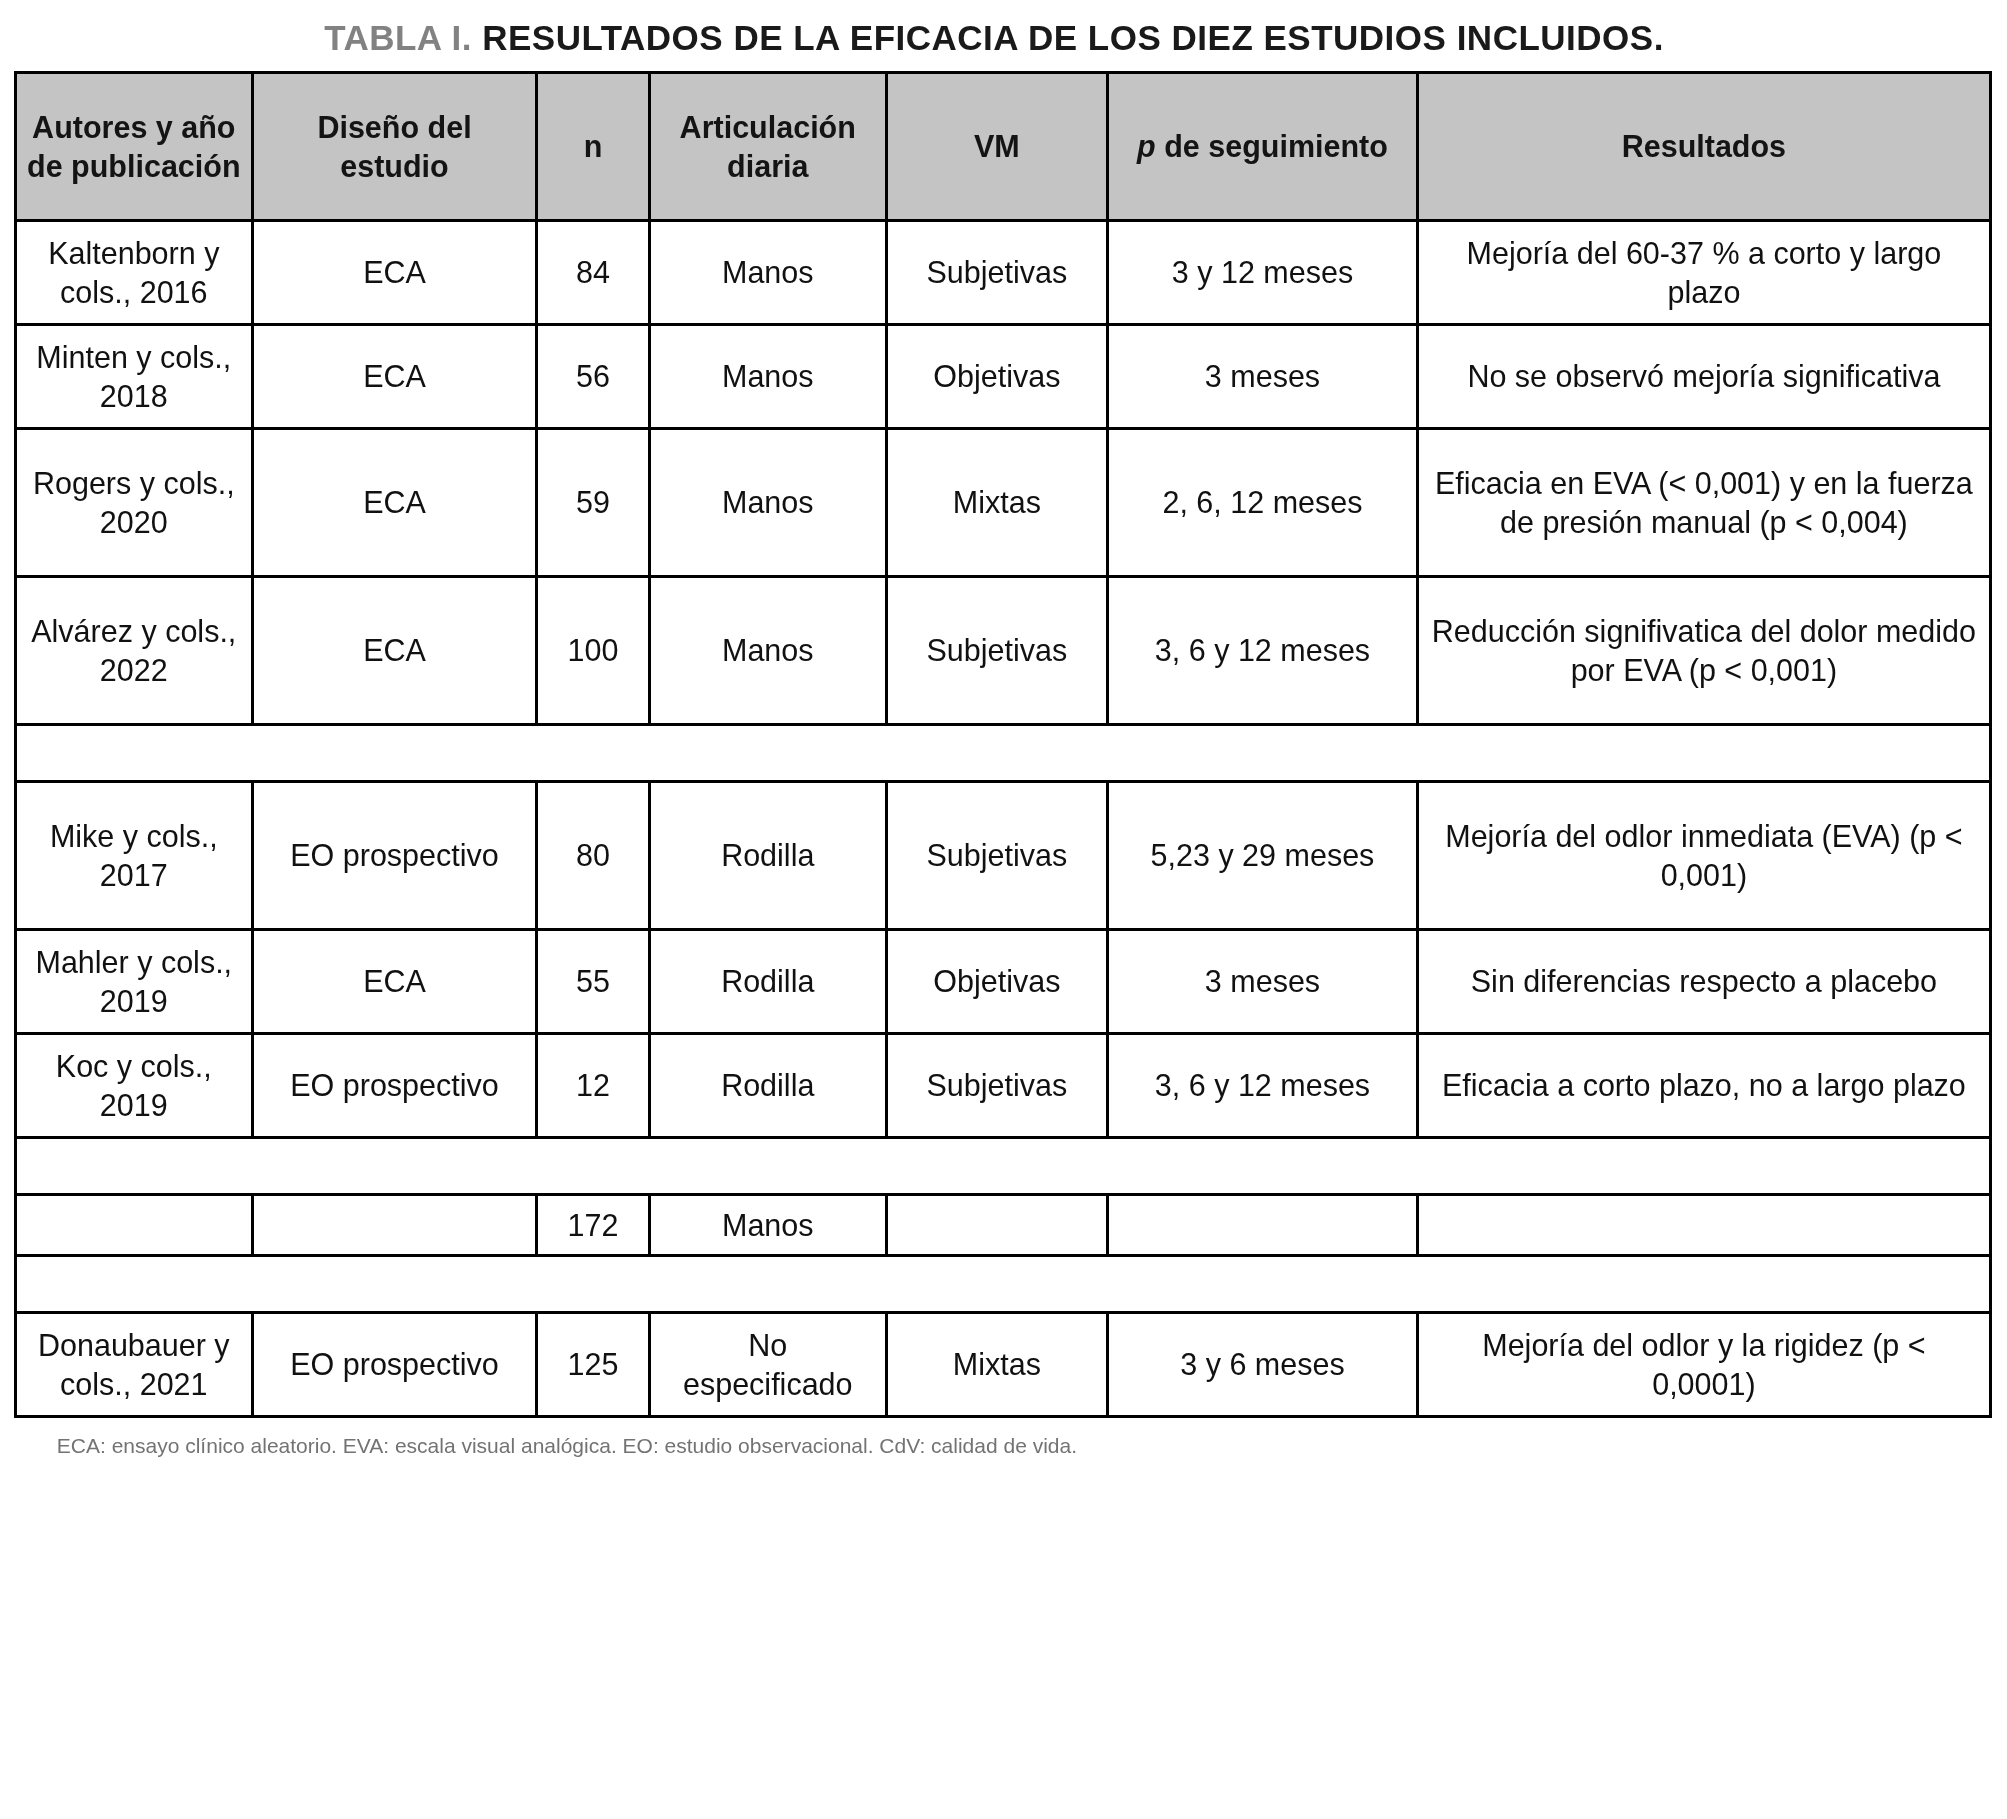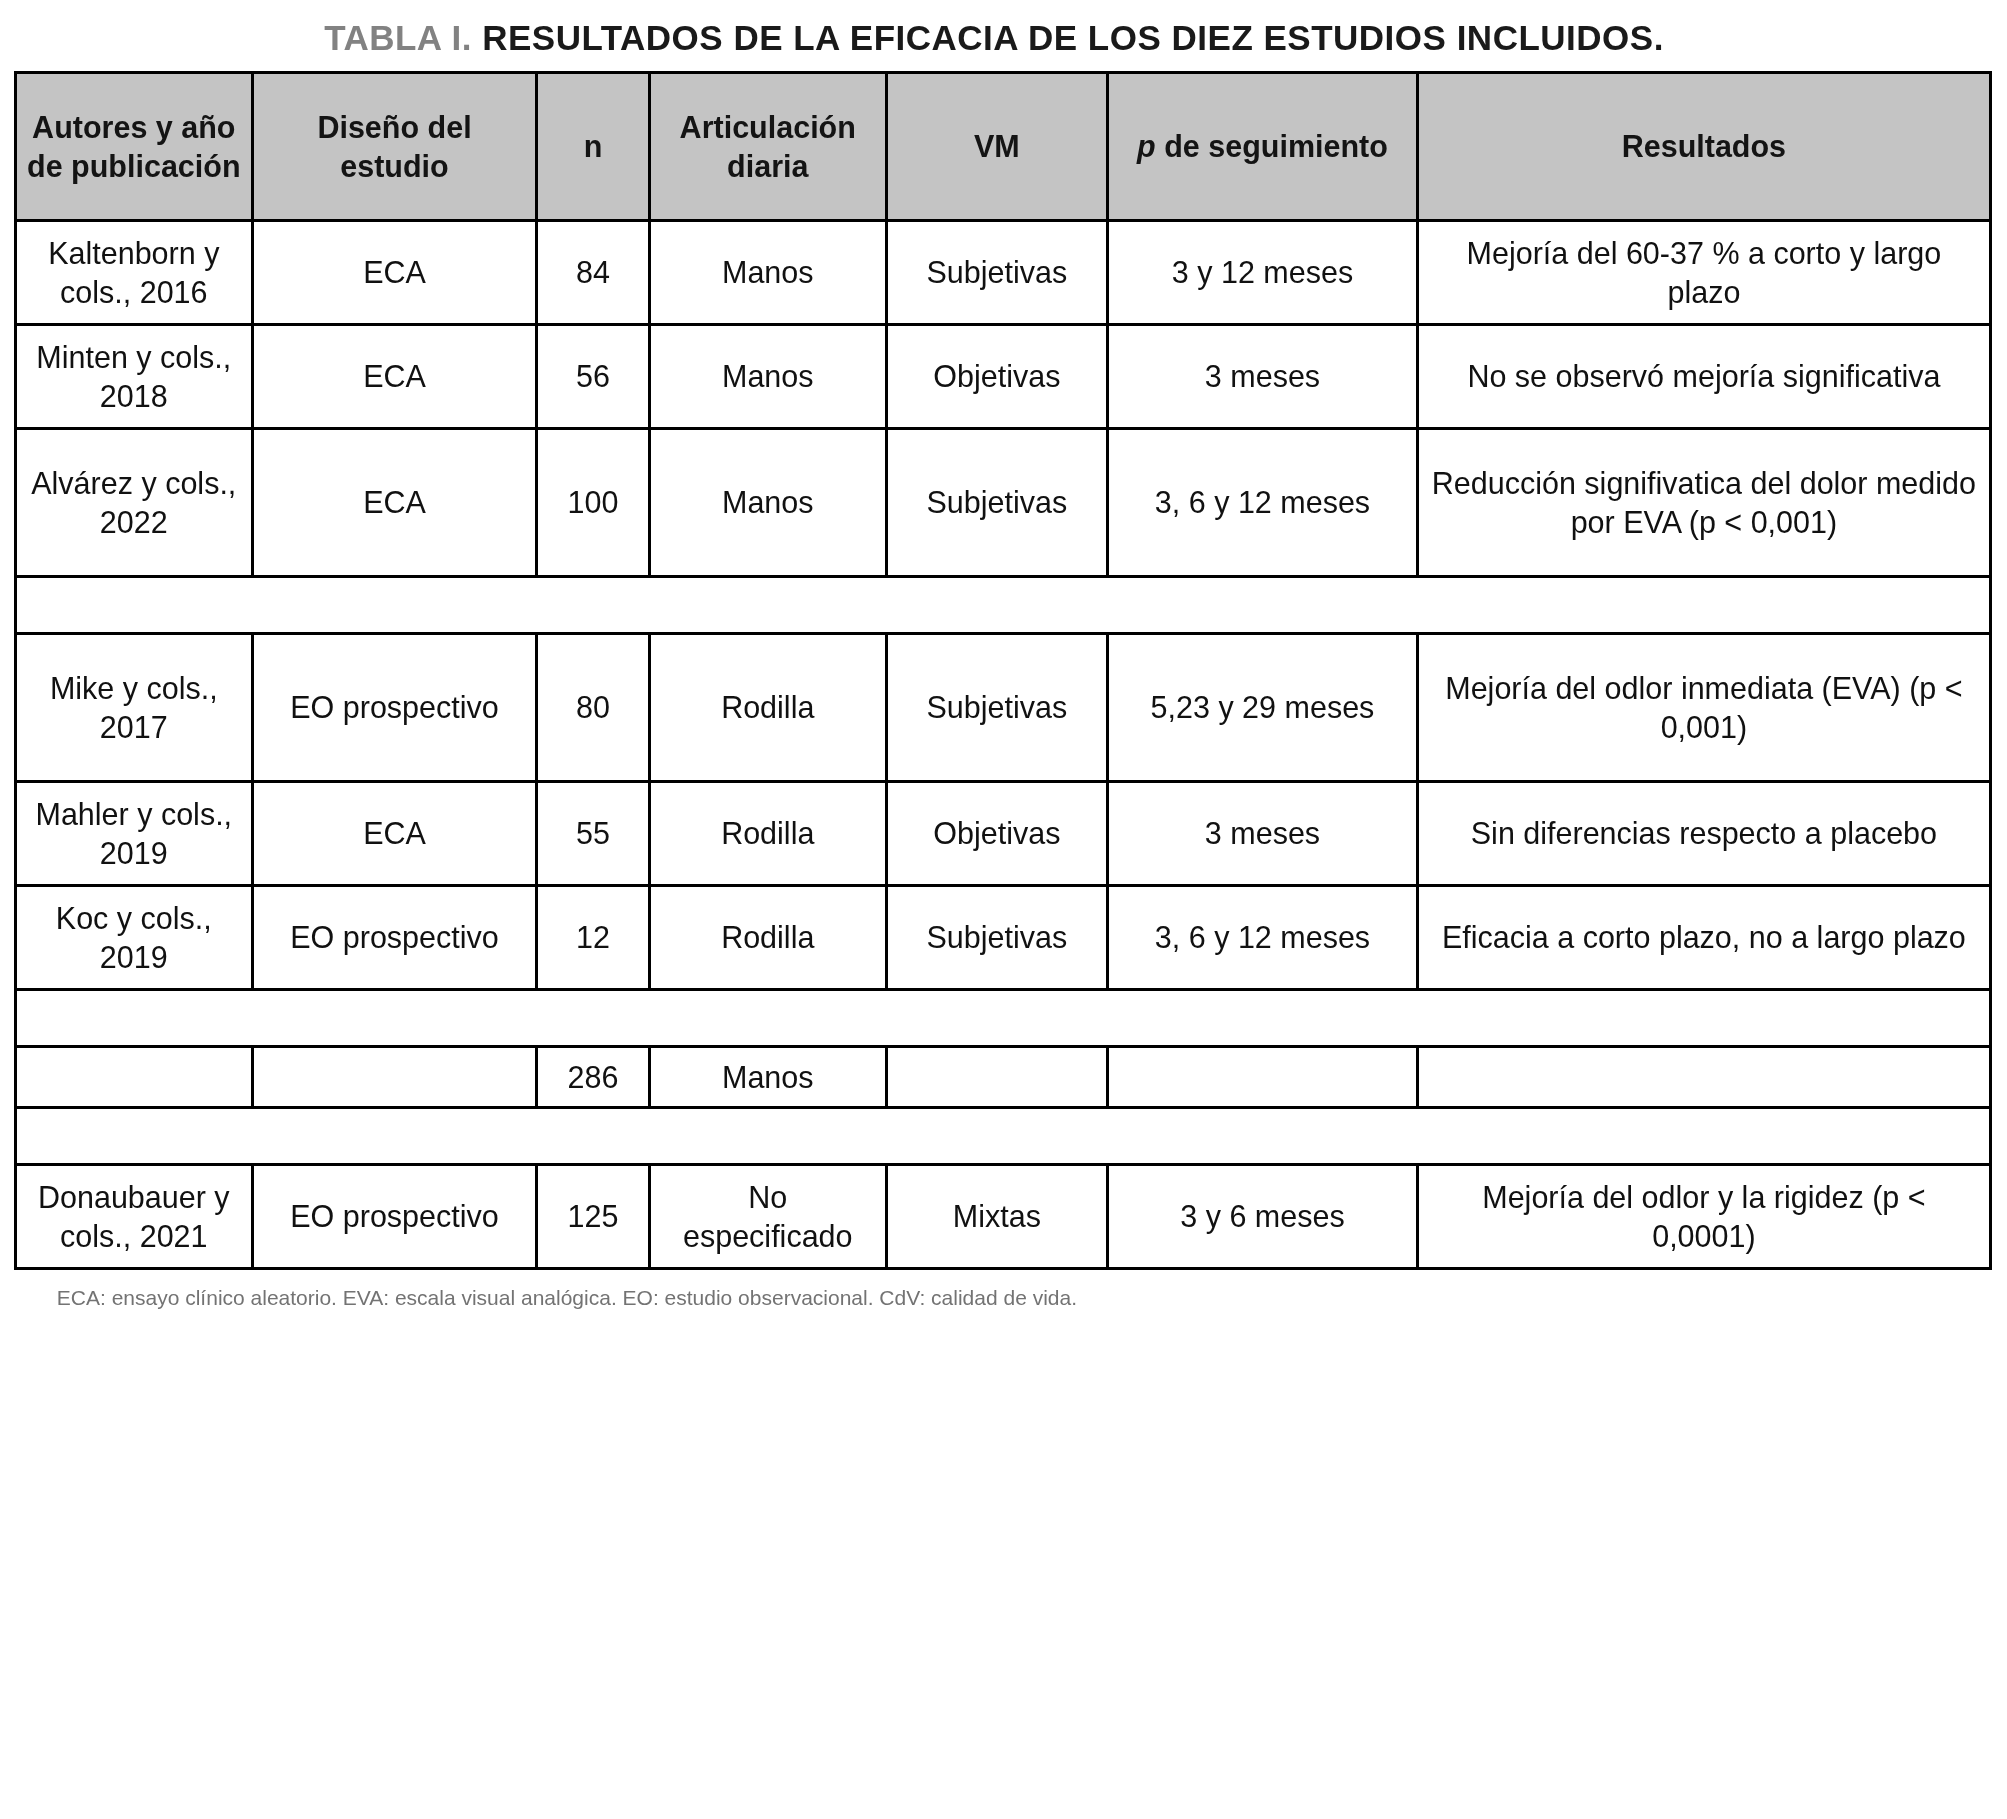--- a/index.html
+++ b/index.html
@@ -111,20 +111,29 @@
       <tr class="h2">
         <td class="authors">Minten y cols., 2018</td>
         <td>ECA</td>
         <td>56</td>
         <td>Manos</td>
         <td>Objetivas</td>
         <td>3 meses</td>
         <td>No se observó mejoría significativa</td>
       </tr>
       <tr class="h3">
+        <td class="authors">Rogers y cols., 2020</td>
+        <td>ECA</td>
+        <td>59</td>
+        <td>Manos</td>
+        <td>Mixtas</td>
+        <td>2, 6, 12 meses</td>
+        <td>Eficacia en EVA (&lt; 0,001) y en la fuerza de presión manual (p &lt; 0,004)</td>
+      </tr>
+      <tr class="h3">
         <td class="authors">Alvárez y cols., 2022</td>
         <td>ECA</td>
         <td>100</td>
         <td>Manos</td>
         <td>Subjetivas</td>
         <td>3, 6 y 12 meses</td>
         <td>Reducción signifivatica del dolor medido por EVA (p &lt; 0,001)</td>
       </tr>
 
       <tr class="spacer">
@@ -159,21 +168,21 @@
         <td>Eficacia a corto plazo, no a largo plazo</td>
       </tr>
 
       <tr class="spacer">
         <td colspan="7"></td>
       </tr>
 
       <tr class="h1">
         <td class="authors"></td>
         <td></td>
-        <td>286</td>
+        <td>172</td>
         <td>Manos</td>
         <td></td>
         <td></td>
         <td></td>
       </tr>
 
       <tr class="spacer">
         <td colspan="7"></td>
       </tr>
 

